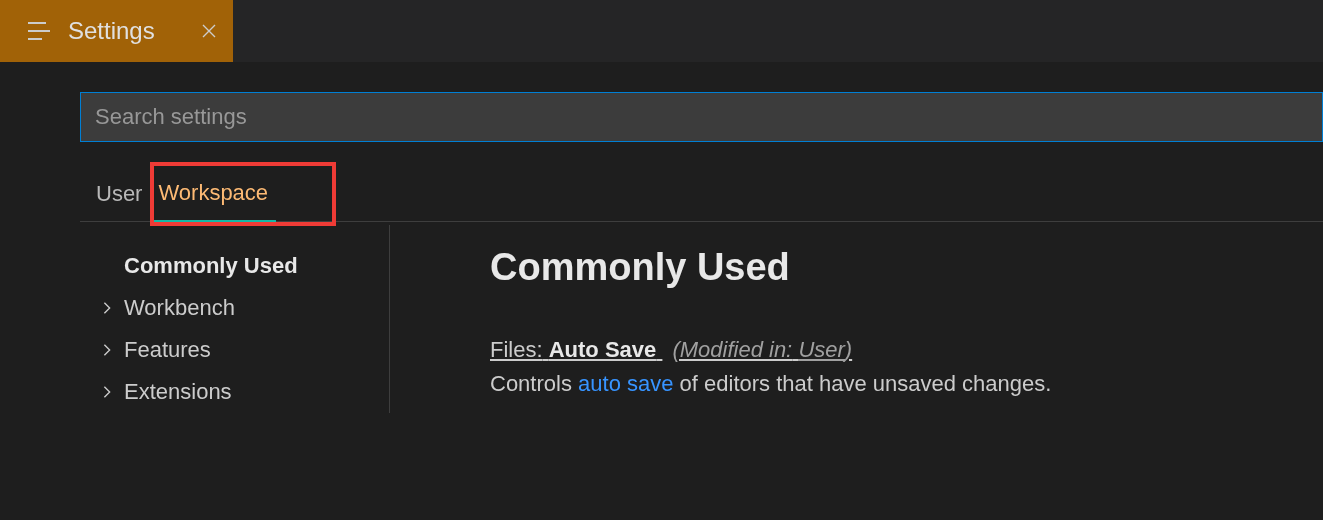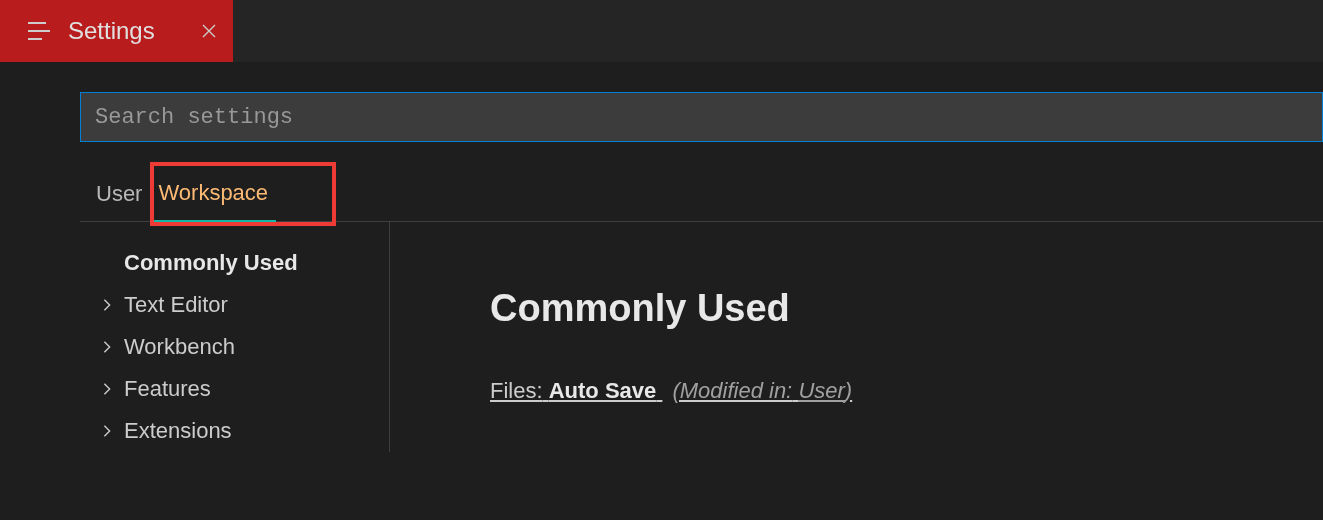--- a/index.html
+++ b/index.html
@@ -13,21 +13,21 @@
       font-family: "Segoe UI", -apple-system, sans-serif;
       width: 1323px;
       height: 520px;
       overflow: hidden;
     }
     .titlebar {
       height: 62px;
       display: flex;
       align-items: center;
       padding-left: 28px;
-      background: #b91c1c;
+      background: #a16207;
     }
     .menu-icon {
       width: 22px;
       height: 18px;
       margin-right: 18px;
       display: flex;
       flex-direction: column;
       justify-content: space-between;
       cursor: pointer;
     }
@@ -68,21 +68,21 @@
     }
     .search-input {
       width: 100%;
       height: 50px;
       background: #3c3c3c;
       border: 1px solid #007fd4;
       color: #cccccc;
       font-size: 22px;
       padding: 4px 14px;
       outline: none;
-      font-family: Liberation Mono, monospace;
+      font-family: Liberation Sans, sans-serif;
     }
     .search-input::placeholder {
       color: #989898;
     }
     .scope-tabs-row {
       display: flex;
       align-items: flex-end;
       margin-top: 28px;
       padding-left: 8px;
       border-bottom: 1px solid #3e3e3e;
@@ -241,28 +241,20 @@
             </svg>
         </span>
         <span>Commonly Used</span>
       </div>
       <div class="toc-item">
         <span class="chevron">
           <svg viewBox="0 0 16 16">
               <path stroke="#cccccc" stroke-width="1.6" fill="none" d="M5 2 L11 8 L5 14"></path>
             </svg>
         </span>
-        <span>Text Editor</span>
-      </div>
-      <div class="toc-item">
-        <span class="chevron">
-          <svg viewBox="0 0 16 16">
-              <path stroke="#cccccc" stroke-width="1.6" fill="none" d="M5 2 L11 8 L5 14"></path>
-            </svg>
-        </span>
         <span>Workbench</span>
       </div>
       <div class="toc-item">
         <span class="chevron">
           <svg viewBox="0 0 16 16">
               <path stroke="#cccccc" stroke-width="1.6" fill="none" d="M5 2 L11 8 L5 14"></path>
             </svg>
         </span>
         <span>Features</span>
       </div>
@@ -281,16 +273,19 @@
 
       <div class="setting-label-row">
         <span class="setting-label-category">Files:</span>
         <span class="setting-label-name">Auto Save</span>
         <span class="setting-modified">
           <span>(Modified in:</span>
           <span class="setting-modified-link">User</span><span>)</span>
         </span>
       </div>
 
+      <div class="setting-description">
+        <span>Controls </span><span class="setting-link">auto save</span><span> of editors that have unsaved changes.</span>
+      </div>
 
     </div>
   </div>
 </div>
 
 </body></html>

